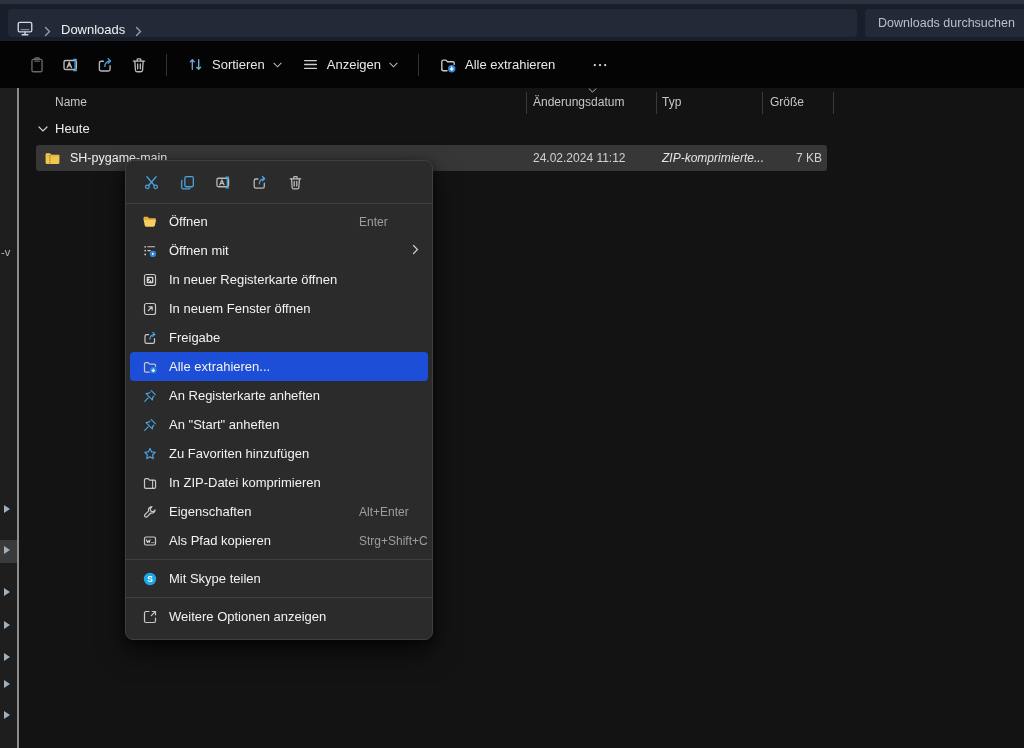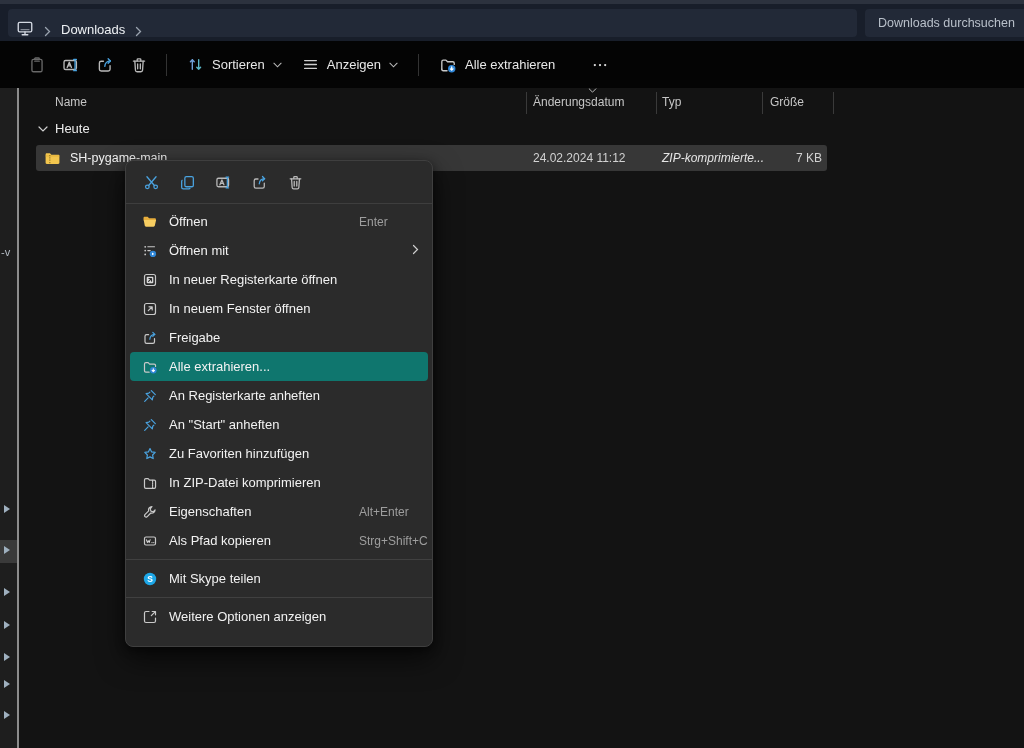--- a/index.html
+++ b/index.html
@@ -51,31 +51,31 @@
     border-radius:3px;display:flex;align-items:center;}
   .f-icon{margin:0 9px 0 8px;}
   .f-name{font-size:12.5px;color:#f1f1f1;}
   .f-mod{position:absolute;left:497px;font-size:12px;color:#d2d2d2;}
   .f-type{position:absolute;left:626px;font-size:12px;color:#e5e5e5;font-style:italic;}
   .f-size{position:absolute;left:690px;width:96px;text-align:right;font-size:12px;color:#d2d2d2;}
 
   
   .cmenu{position:absolute;left:125px;top:160px;width:308px;background:#2b2b2b;
     border:1px solid #3f3f3f;border-radius:8px;box-sizing:border-box;z-index:20;
-    box-shadow:0 12px 28px rgba(0,0,0,.6),0 3px 10px rgba(0,0,0,.45);padding-bottom:15px;}
+    box-shadow:0 12px 28px rgba(0,0,0,.6),0 3px 10px rgba(0,0,0,.45);padding-bottom:8px;}
   .qa-row{height:42px;display:flex;align-items:center;gap:6px;padding-left:10px;
     border-bottom:1px solid #3e3e3e;}
   .qa{width:30px;height:30px;border-radius:4px;display:flex;align-items:center;justify-content:center;}
   .menu-list{padding-top:3px;}
   .mi{position:relative;height:29px;display:flex;align-items:center;padding-left:15px;}
   .mi .mic{width:18px;margin-right:10px;display:flex;justify-content:center;}
   .mil{font-size:13px;color:#f2f2f2;white-space:nowrap;}
   .mis{position:absolute;left:233px;font-size:12px;color:#9e9e9e;}
   .msub{position:absolute;right:13px;top:8px;}
-  .mi.hl{margin:0 4px;padding-left:11px;background:#0f766e;border-radius:4px;}
+  .mi.hl{margin:0 4px;padding-left:11px;background:#1d4ed8;border-radius:4px;}
   .msep{height:1px;background:#404040;margin:4px 0;}
 </style>
 </head>
 <body>
 
 <div id="screen">
 
   <div class="top-strip"></div>
   <div class="addr-row">
     <div class="crumb-bar">

